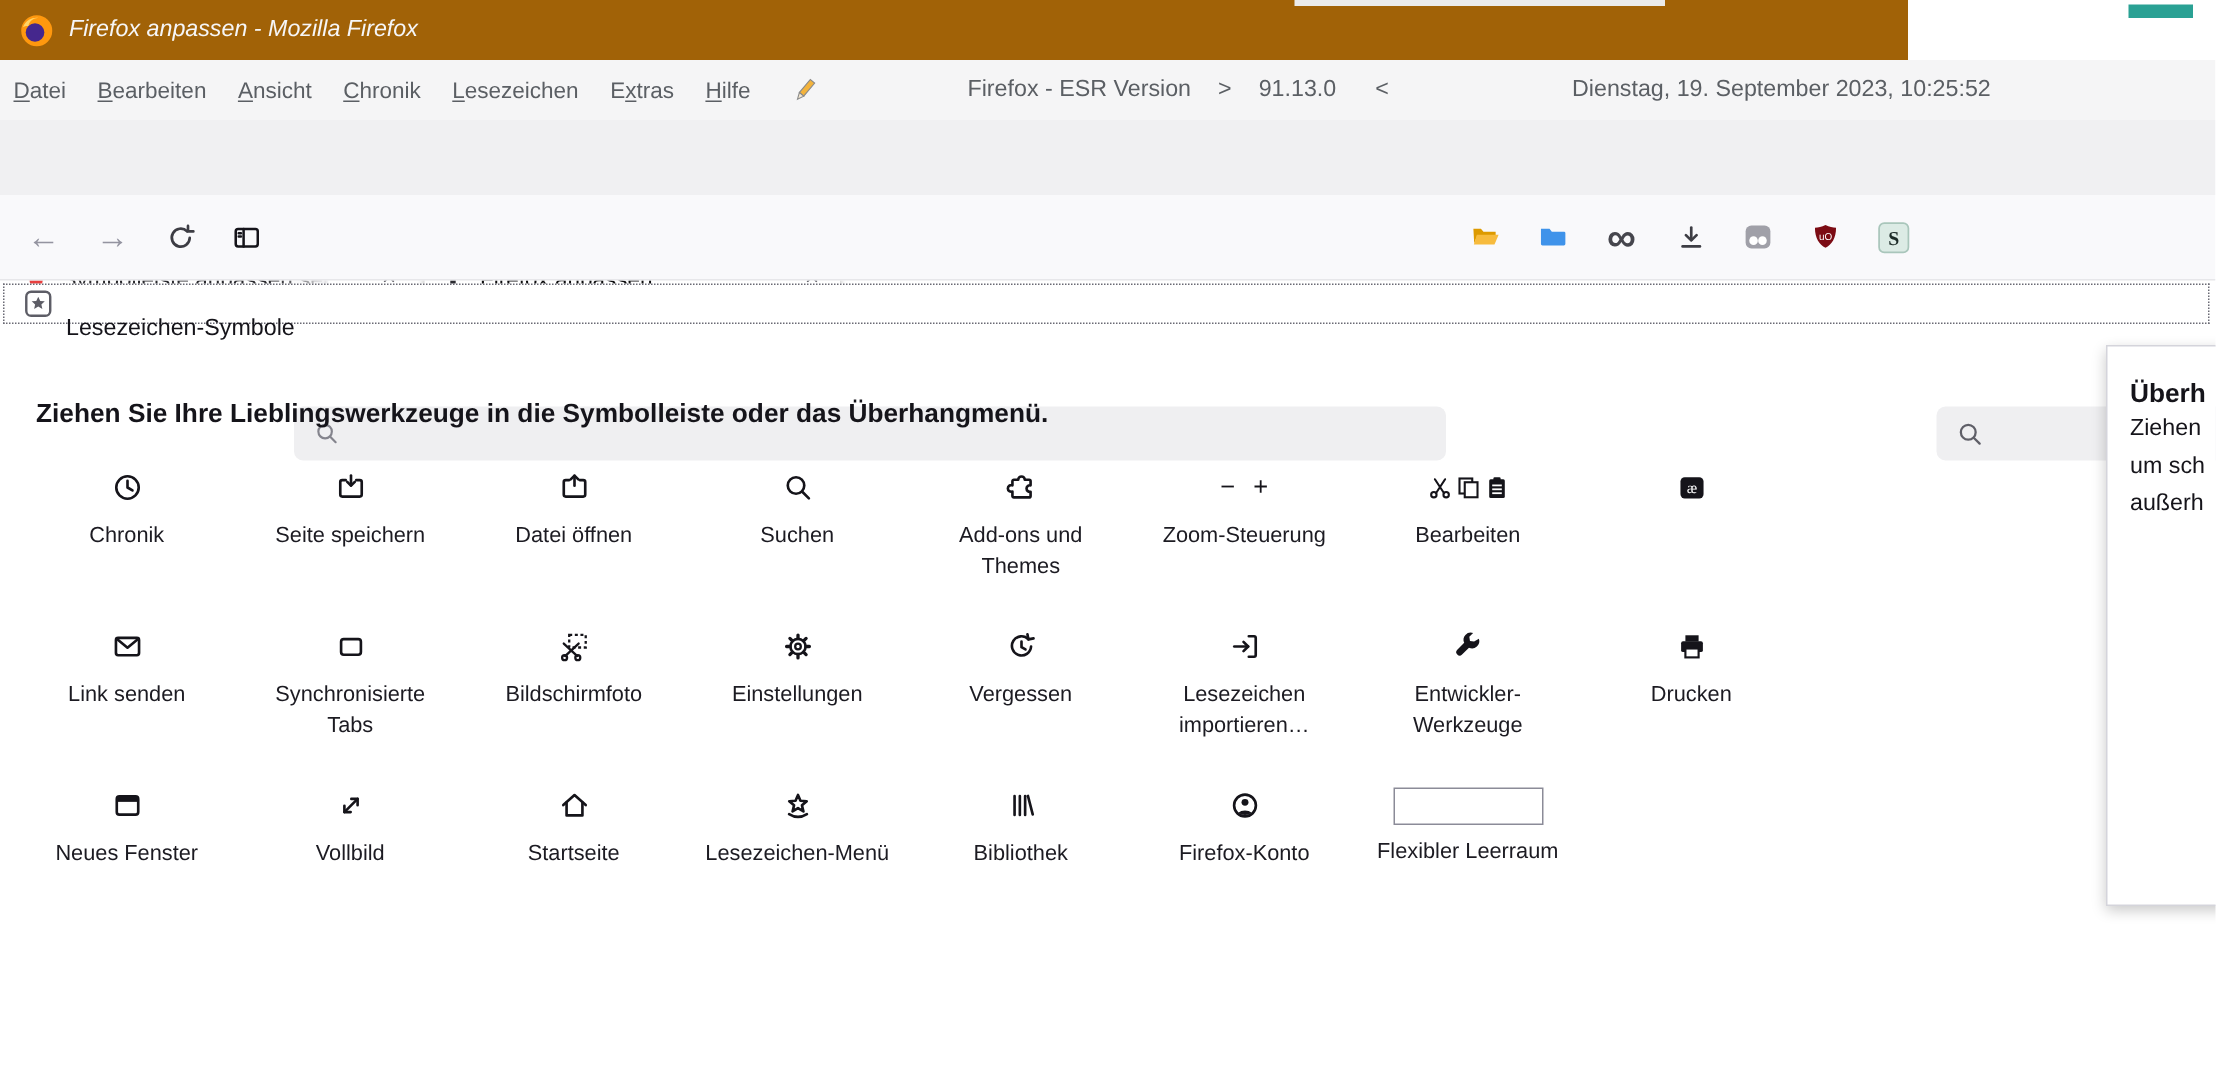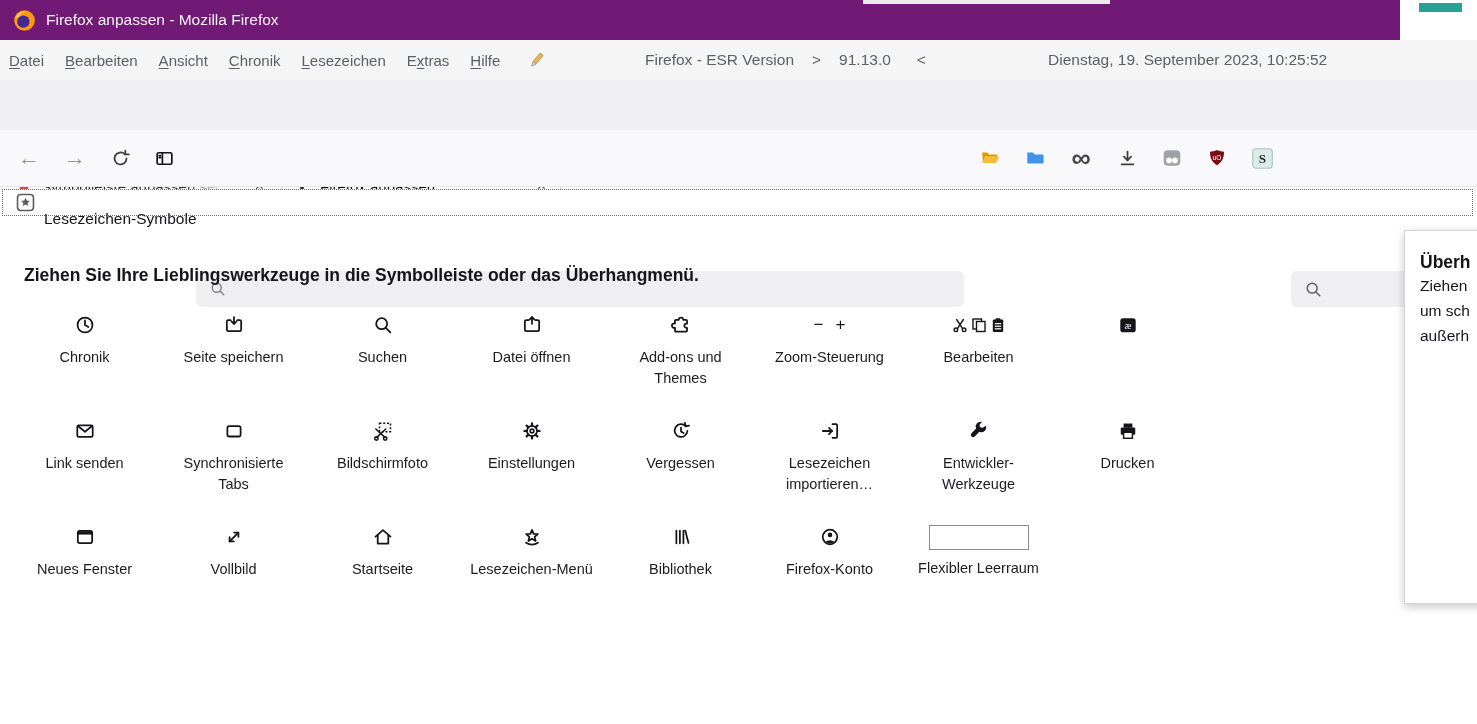--- a/index.html
+++ b/index.html
@@ -1,21 +1,21 @@
 <!DOCTYPE html>
 <html><head>
 <meta charset="utf-8">
 <style>
   html,body{margin:0;padding:0;}
   body{width:1477px;height:724px;position:relative;overflow:hidden;background:#fff;
        font-family:"Liberation Sans","DejaVu Sans",sans-serif;color:#15141a;}
   svg{display:block}
   .st{stroke:#15141a;stroke-width:1.6;fill:none;stroke-linecap:round;stroke-linejoin:round}
   
-  .titlebar{position:absolute;left:0;top:0;width:1400px;height:40px;background:#701a75;display:flex;align-items:center;}
+  .titlebar{position:absolute;left:0;top:0;width:1272px;height:40px;background:#a16207;display:flex;align-items:center;font-style:italic;}
   .titlebar .fxicon{margin-left:13px;}
   .titlebar .wtitle{margin-left:10px;font-size:15.5px;color:#f6f6f7;}
   .topline{position:absolute;left:863px;top:0;width:247px;height:4px;background:#ebebeb;}
   .tealchip{position:absolute;left:1419px;top:3px;width:43px;height:9px;background:#2aa194;}
   
   .menubar{position:absolute;left:0;top:40px;width:1477px;height:40px;background:#f5f5f6;display:flex;align-items:center;font-size:15px;color:#5b5f64;}
   .menu-item{margin-left:21px;cursor:default;}
   .menu-item:first-child{margin-left:9px;}
   .menu-item .key{text-decoration:underline;text-underline-offset:2px;}
   .pencil{margin-left:26px;}
@@ -244,39 +244,39 @@
           </g>
         </svg>
       </div>
     <div class="lbl">Seite speichern</div>
   </div>
 
   <div class="cell">
     <div class="ic">
         <svg width="22" height="22" viewBox="0 0 20 20">
           <g class="st">
-            <circle cx="8.8" cy="8.8" r="5"></circle>
-            <path d="M12.6 12.6l4 4"></path>
-          </g>
-        </svg>
-      </div>
-    <div class="lbl">Suchen</div>
-  </div>
-
-  <div class="cell">
-    <div class="ic">
-        <svg width="22" height="22" viewBox="0 0 20 20">
-          <g class="st">
             <path d="M6.8 5.5H4.7c-.7 0-1.2.5-1.2 1.2v7.6c0 .7.5 1.2 1.2 1.2h10.6c.7 0 1.2-.5 1.2-1.2V6.7c0-.7-.5-1.2-1.2-1.2h-2.1"></path>
             <path d="M10 8.9v-6"></path>
             <path d="M7.7 5.1L10 2.8l2.3 2.3"></path>
           </g>
         </svg>
       </div>
     <div class="lbl">Datei öffnen</div>
+  </div>
+
+  <div class="cell">
+    <div class="ic">
+        <svg width="22" height="22" viewBox="0 0 20 20">
+          <g class="st">
+            <circle cx="8.8" cy="8.8" r="5"></circle>
+            <path d="M12.6 12.6l4 4"></path>
+          </g>
+        </svg>
+      </div>
+    <div class="lbl">Suchen</div>
   </div>
 
   <div class="cell">
     <div class="ic">
         <svg width="22" height="22" viewBox="0 0 20 20">
           <path class="st" d="M8 5.3a2 2 0 1 1 4 0h2.6a.9.9 0 0 1 .9.9v2.5a2 2 0 1 0 0 3.9v2.5a.9.9 0 0 1-.9.9H5.4a.9.9 0 0 1-.9-.9v-2.7a2 2 0 1 1 0-3.7V6.2a.9.9 0 0 1 .9-.9z"></path>
         </svg>
       </div>
     <div class="lbl">Add-ons und Themes</div>
   </div>

